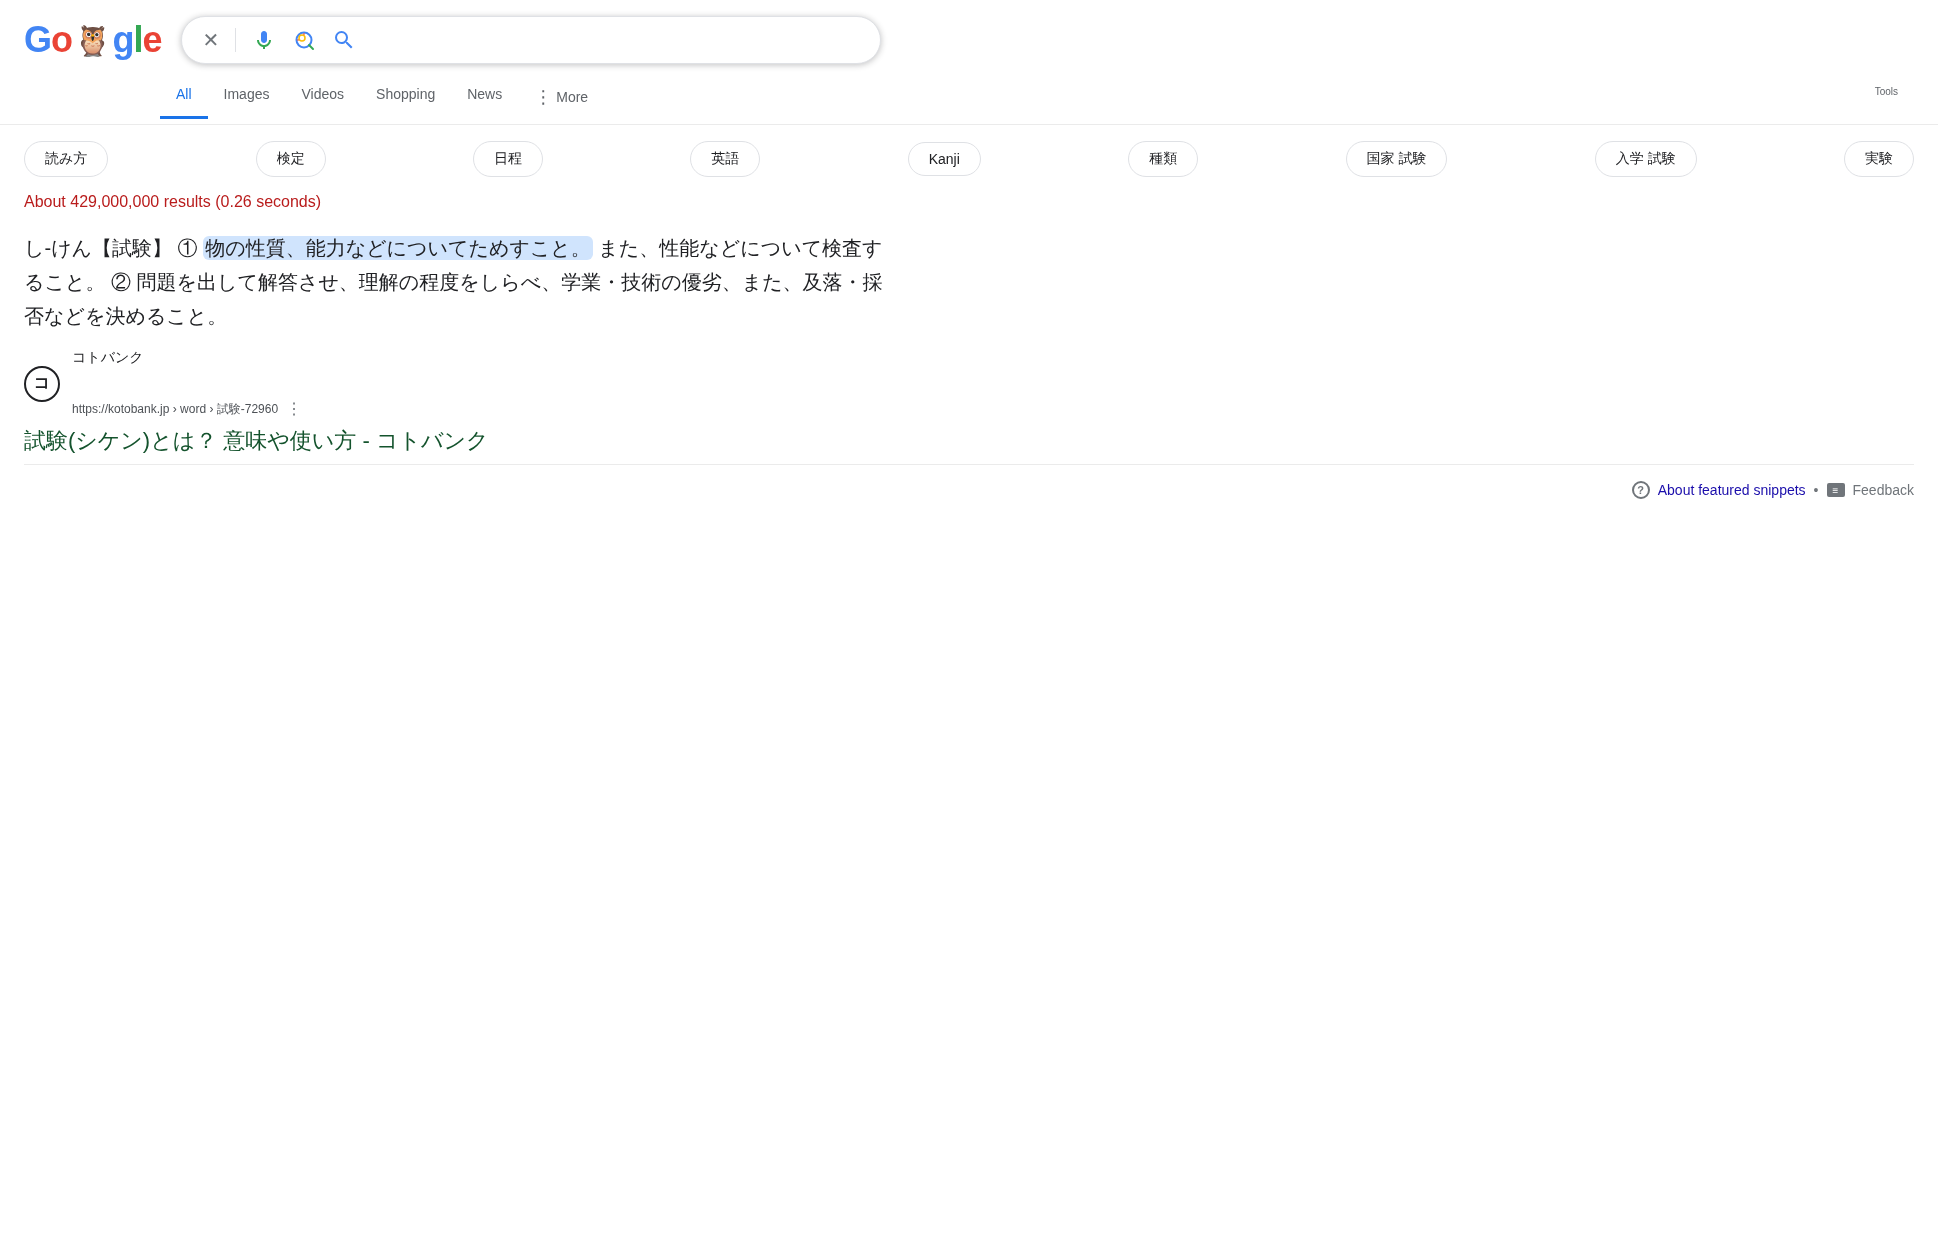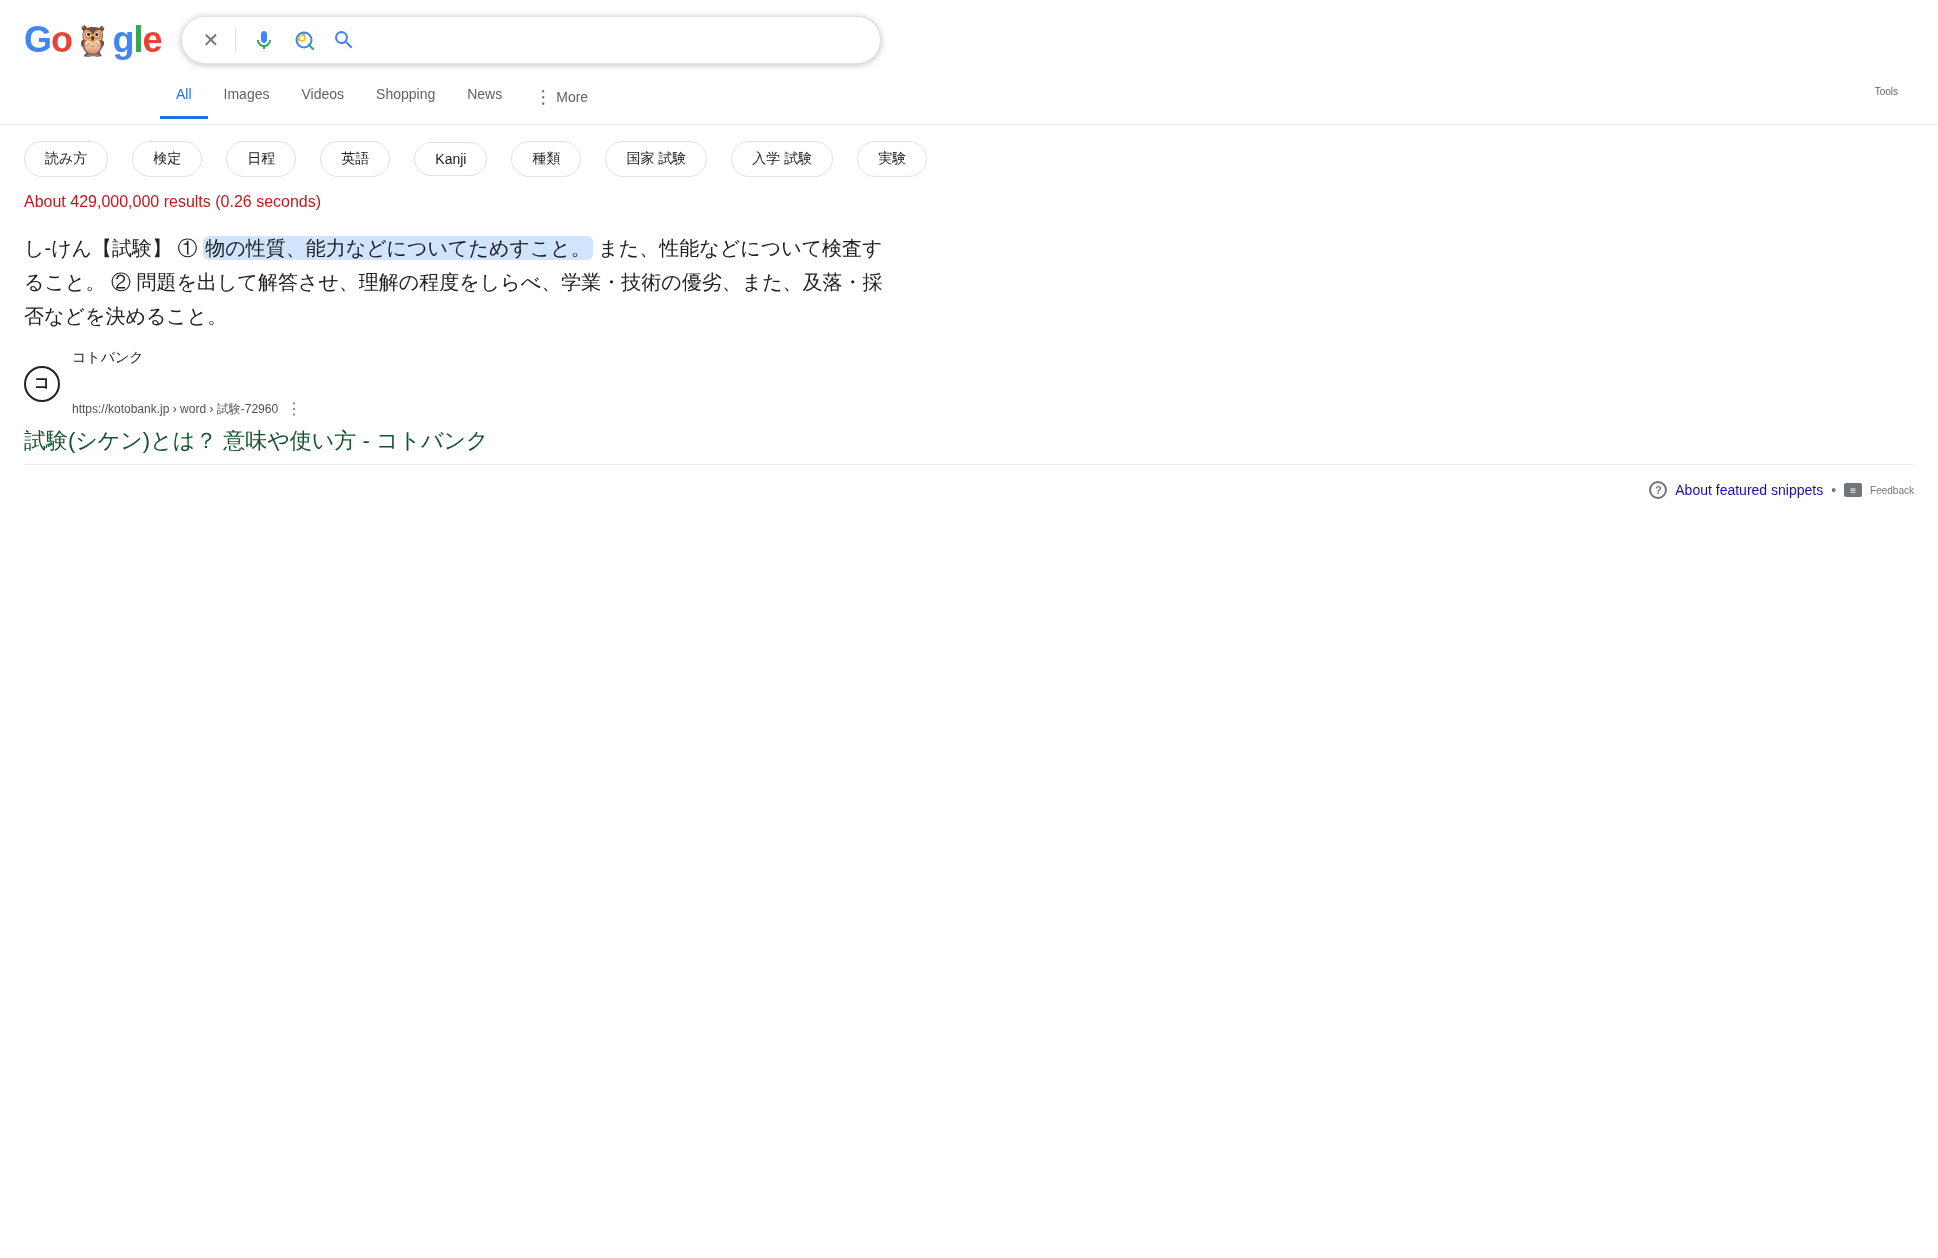--- a/index.html
+++ b/index.html
@@ -131,23 +131,24 @@
       padding: 14px 16px;
       font-size: 10px;
       color: #5f6368;
       cursor: pointer;
     }
 
     
     .chips-row {
       display: flex;
       align-items: center;
-      gap: 24px;
+      gap: 16px;
       padding: 16px 24px 12px 24px;
       overflow-x: auto;
+      justify-content: space-between;
     }
 
     .chip {
       display: inline-flex;
       align-items: center;
       padding: 8px 20px;
       border: 1px solid #dfe1e5;
       border-radius: 20px;
       font-size: 14px;
       color: #202124;
@@ -268,21 +269,21 @@
       color: #70757a;
     }
 
     .feedback-btn {
       display: inline-flex;
       align-items: center;
       gap: 4px;
       background: none;
       border: none;
       cursor: pointer;
-      font-size: 10px;
+      font-size: 14px;
       color: #70757a;
       padding: 0;
     }
 
     .help-circle {
       width: 18px;
       height: 18px;
       border: 2px solid #70757a;
       border-radius: 50%;
       display: inline-flex;

